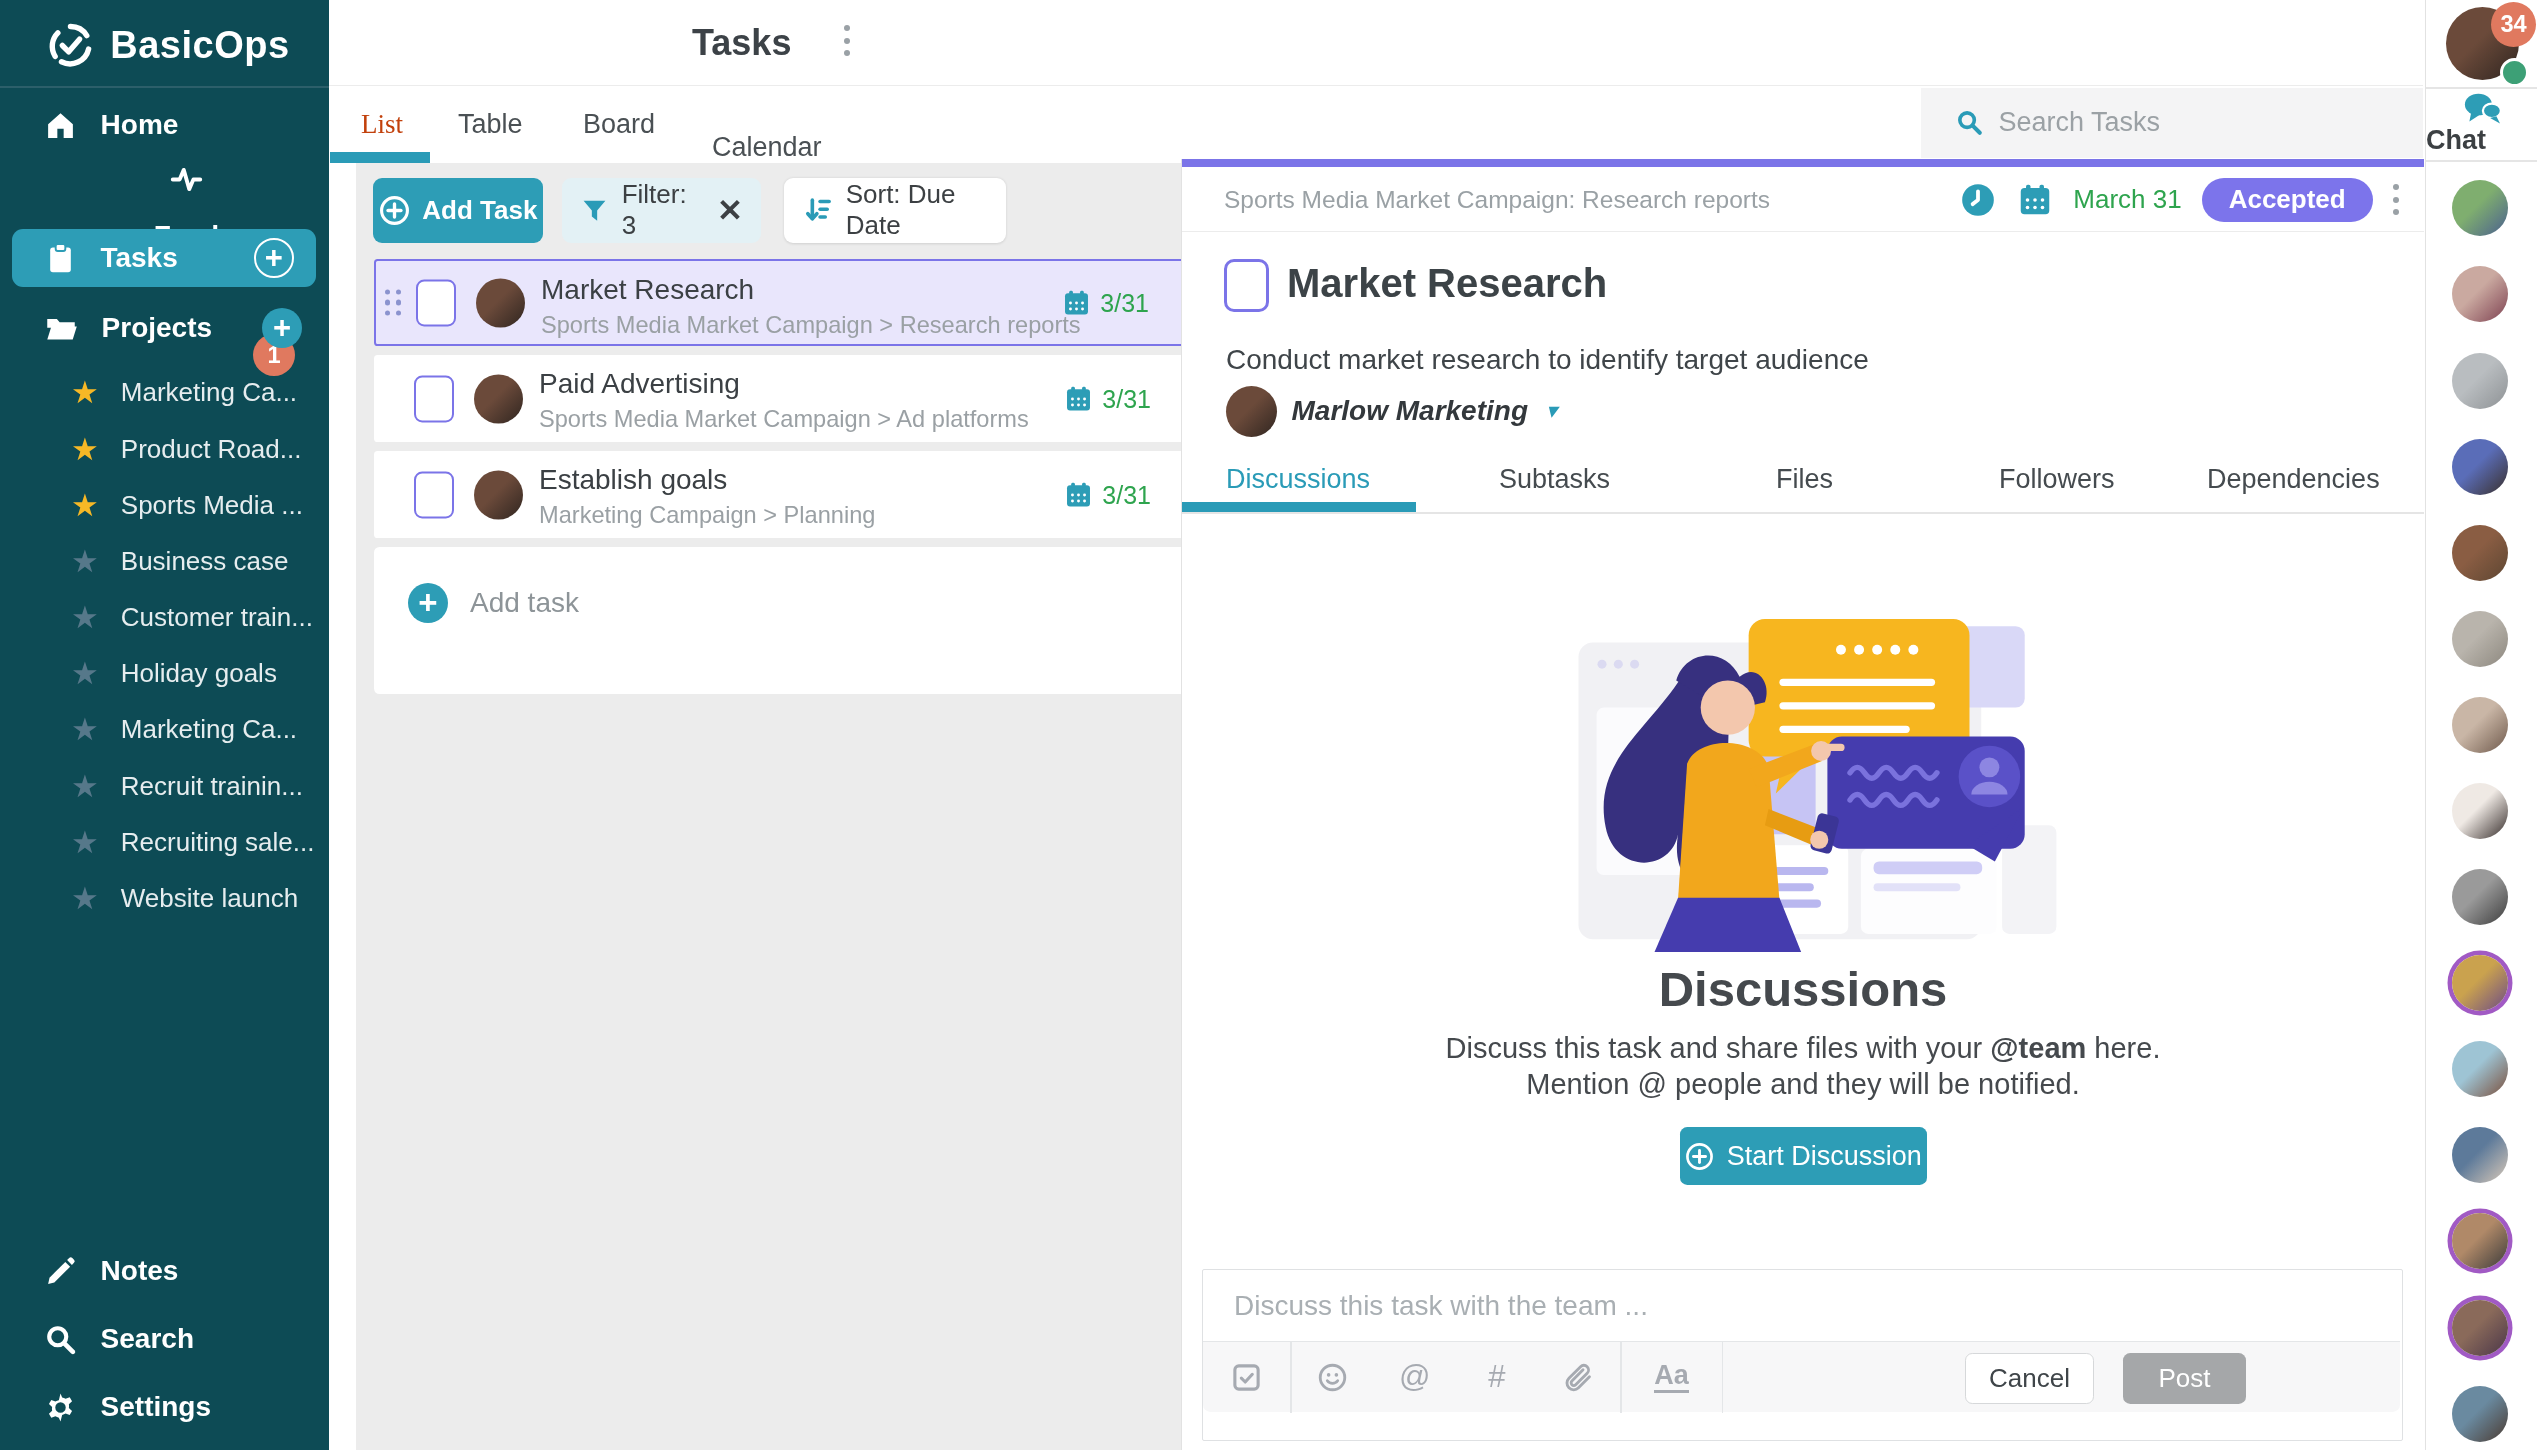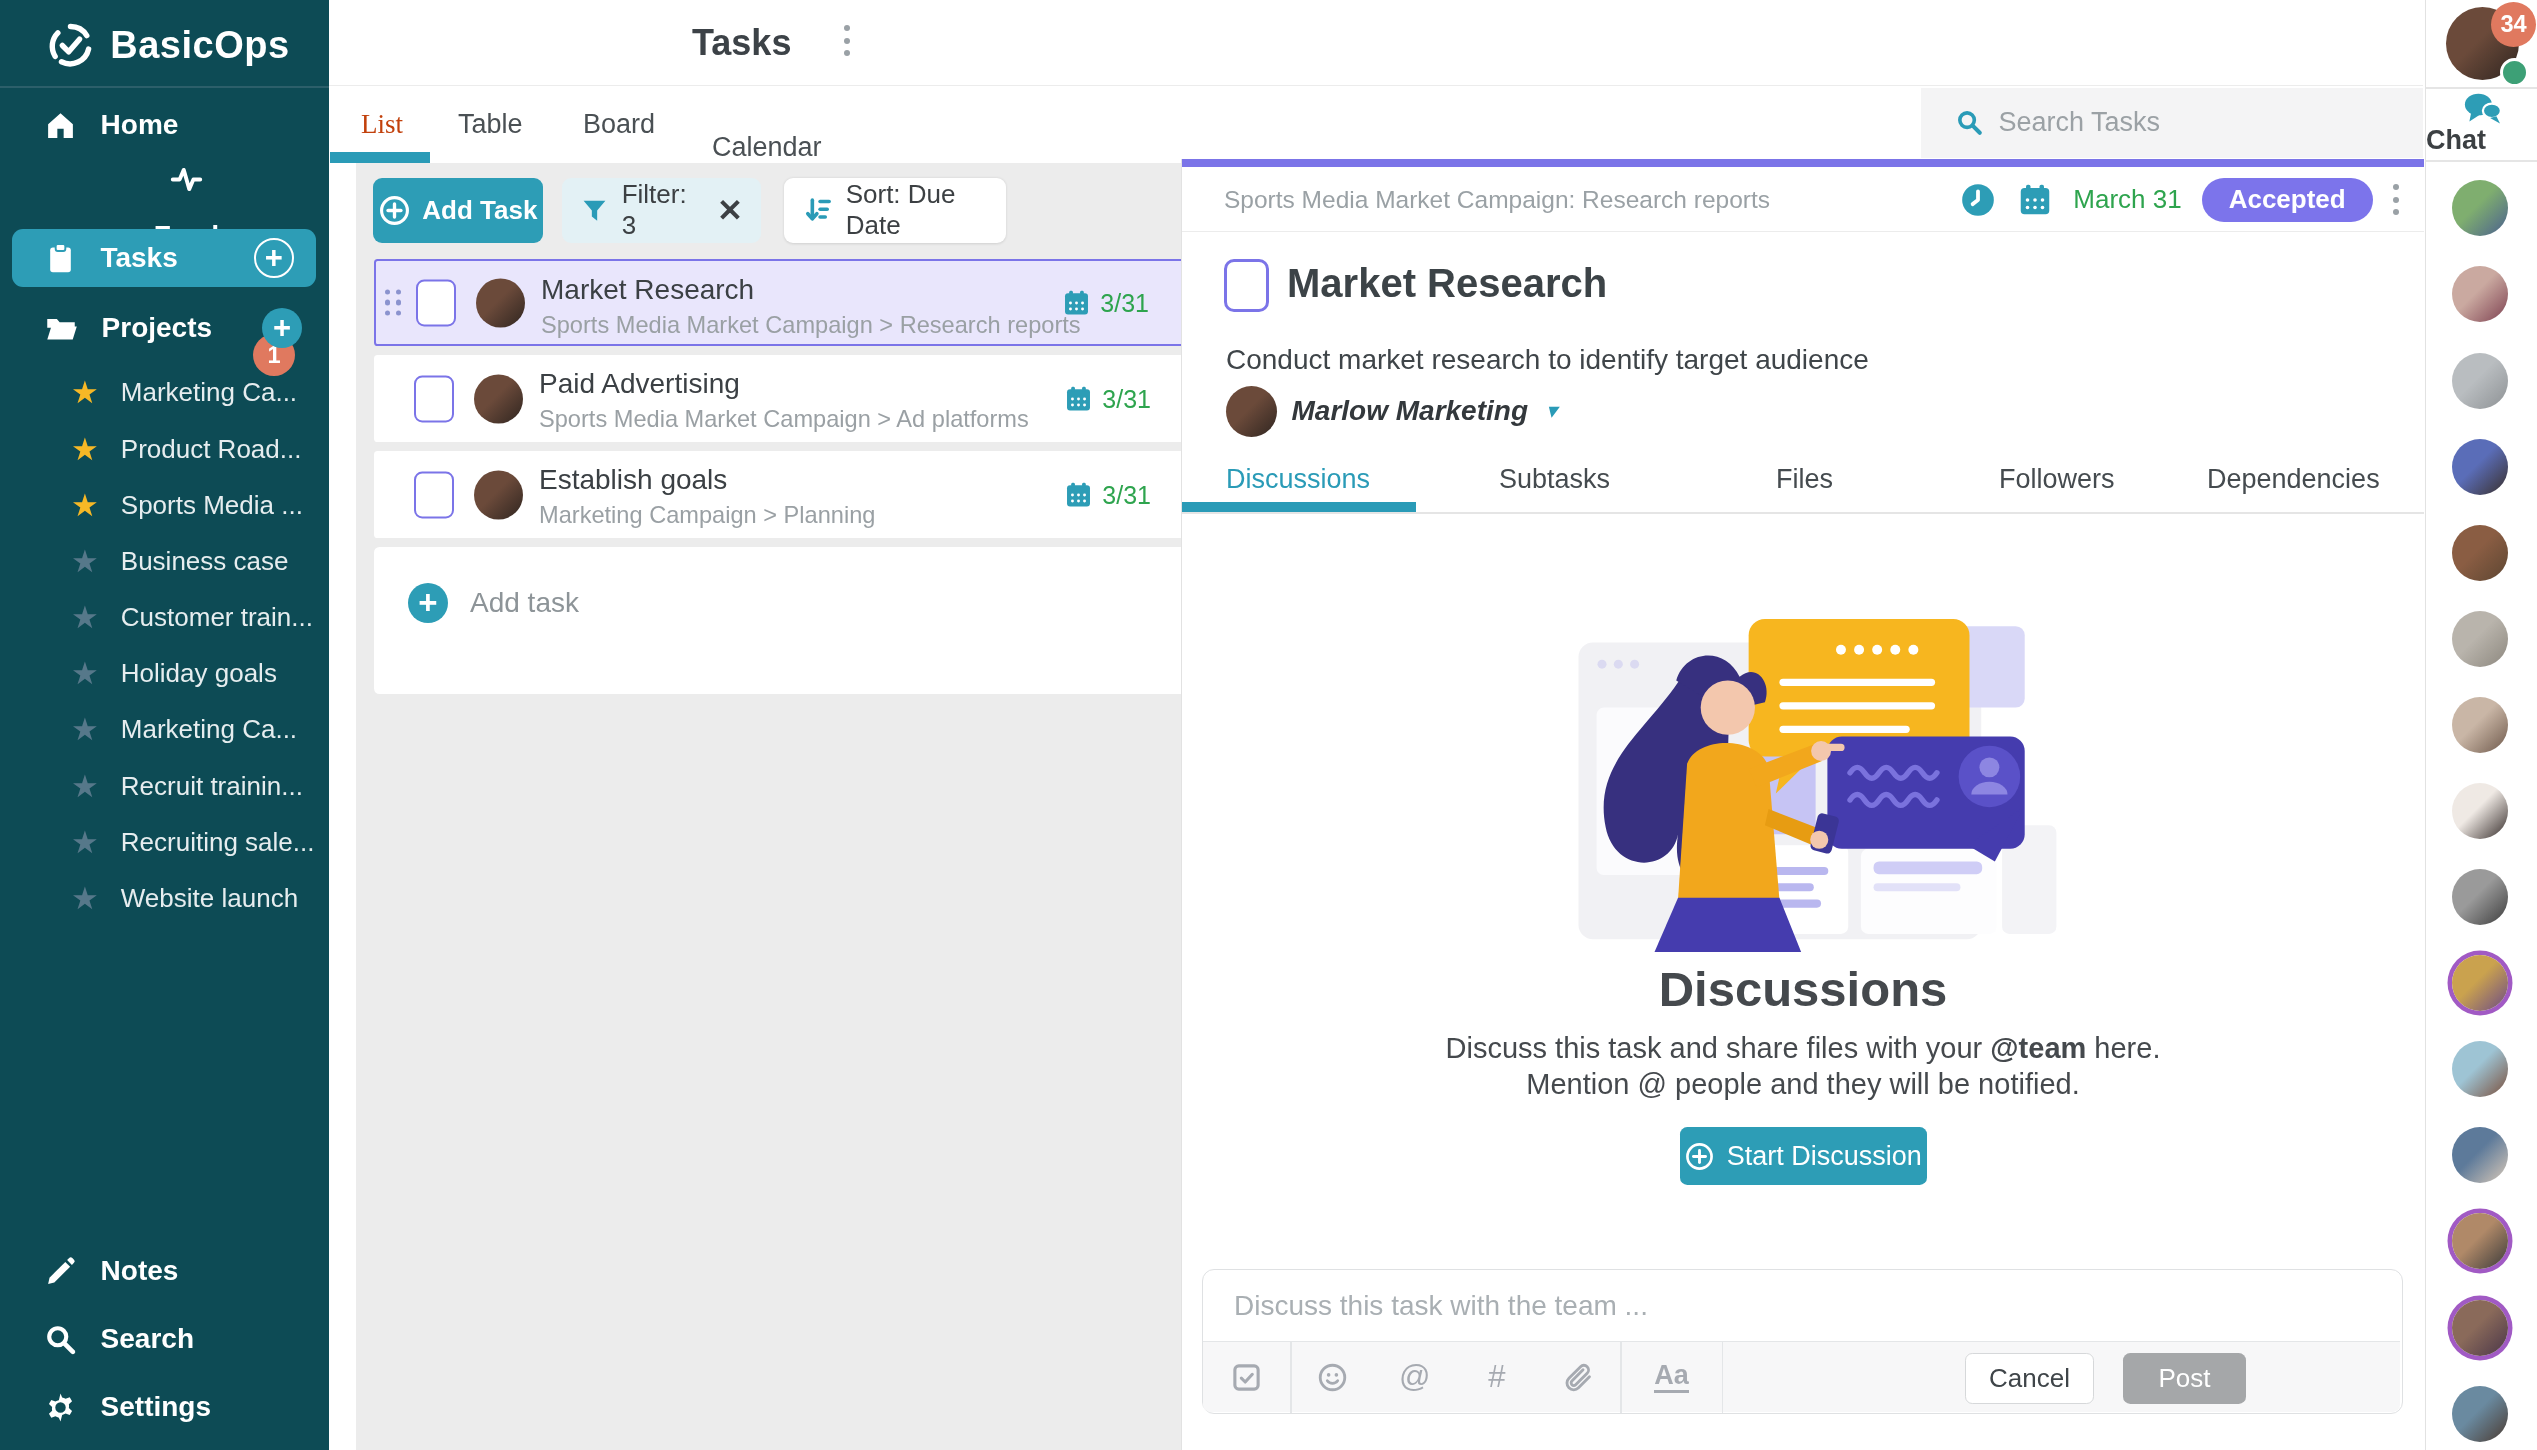--- a/index.html
+++ b/index.html
@@ -80,21 +80,21 @@
   .dtab { top:290px; height:60px; display:flex; align-items:center; font-size:27px; color:#454b4f; cursor:pointer; }
   .dtab.active { color:#2a9bb7; }
   #dtab-underline { left:0; top:343px; width:234px; height:11px; background:#2a9bb7; }
   #dtabs-divider { left:0; top:353px; width:1242px; height:1.8px; background:#e5e5e5; }
 
   #empty-illus { left:360px; top:440px; }
   #empty-heading { left:0; top:802px; width:1242px; text-align:center; font-size:49px; font-weight:bold; color:#45494d; }
   .empty-line { left:0; width:1242px; text-align:center; font-size:29px; color:#45494d; }
   #empty-cta { left:498px; top:968px; width:247px; height:58px; background:#2d9db6; border-radius:7.3px; color:#fff; font-size:27px; display:flex; align-items:center; justify-content:center; gap:12.7px; cursor:pointer; }
 
-  #composer { left:20px; top:1110px; width:1201px; height:145px; border:1.8px solid #dfe1e3; border-radius:12px; background:#fff; }
+  #composer { left:20px; top:1110px; width:1201px; height:172px; border:1.8px solid #dfe1e3; border-radius:2px; background:#fff; }
   #composer-placeholder { position:absolute; left:31px; top:20px; font-size:28px; color:#a9afb3; }
   #composer-toolbar { position:absolute; left:0; top:71px; width:1197px; height:71px; background:#f7f7f8; border-top:1.8px solid #e4e6e8; border-radius:0 0 7.3px 7.3px; display:flex; align-items:center; color:#b0b3ba; }
   .tb-sep { width:1.8px; height:71px; background:#e4e6e8; }
   .tb-icon { font-size:31px; display:flex; align-items:center; justify-content:center; cursor:pointer; color:#a6aab1; }
   #tb-aa { font-size:27px; font-weight:bold; border-bottom:3.6px solid #a6aab1; line-height:1.1; }
   #cancel-btn { position:absolute; right:308px; top:83px; width:129px; height:51px; background:#fff; border:1.8px solid #d6d8da; border-radius:7.3px; font-size:26px; color:#3f4549; display:flex; align-items:center; justify-content:center; cursor:pointer; }
   #post-btn { position:absolute; right:156px; top:83px; width:123px; height:51px; background:#a5a7a9; border-radius:7.3px; font-size:26px; color:#fff; display:flex; align-items:center; justify-content:center; cursor:pointer; }
 
   
   #rail { left:2425px; top:0; width:112px; height:1450px; background:#fff; border-left:1.8px solid #e2e2e2; }

